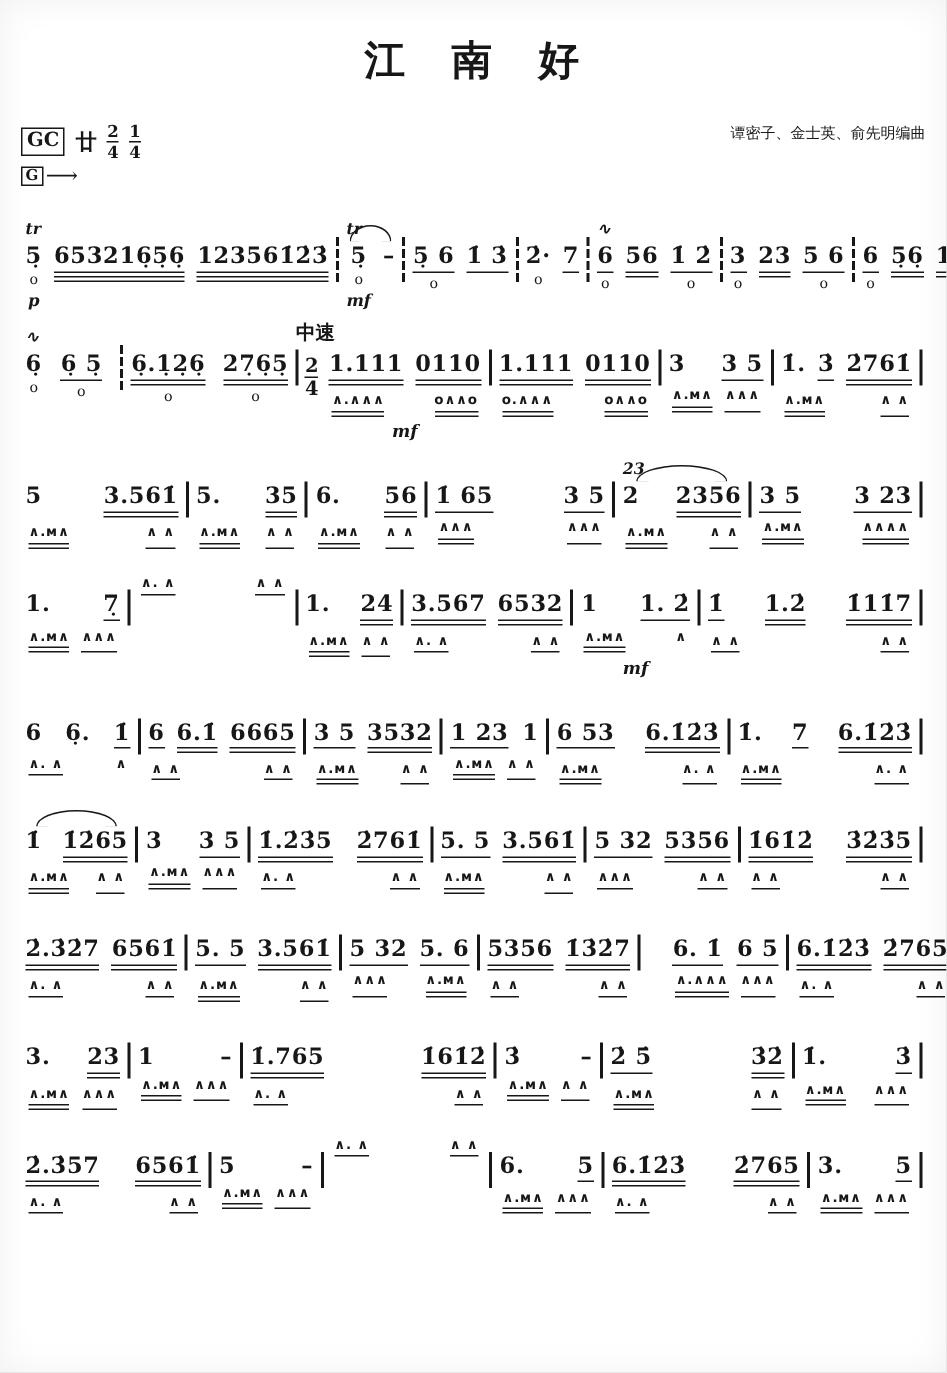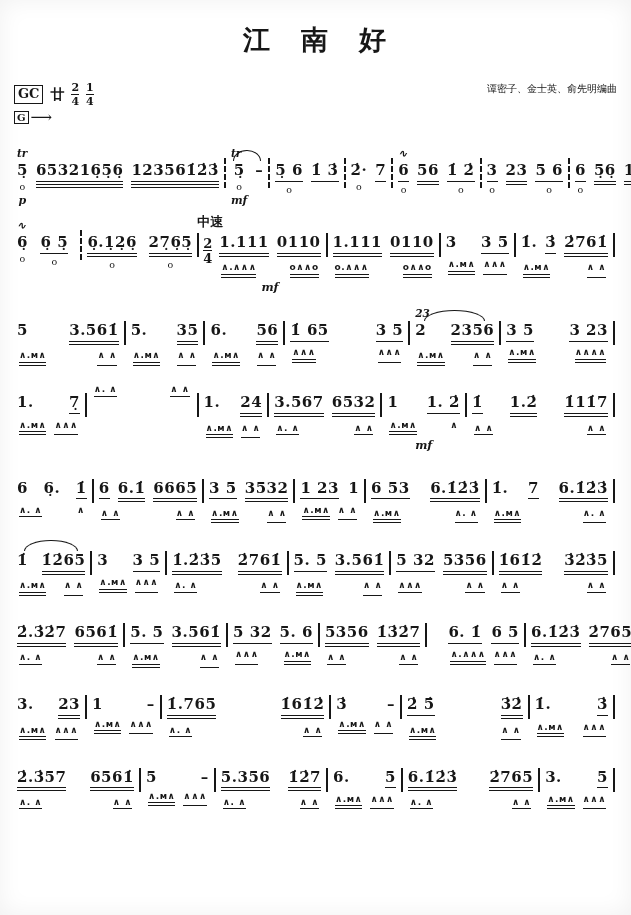--- a/index.html
+++ b/index.html
@@ -875,28 +875,20 @@
               <span class="note-text u0">–</span>
             </span>
           </div>
           <div class="tech-row">
             <span class="tech-text u2">∧.ᴍ∧</span>
             <span class="tech-text u1">∧∧∧</span>
           </div>
         </div>
         <div class="bar"></div>
         <div class="measure" style="flex: 12 1 0px;">
-          <div class="notes-row">
-            <span class="note-group">
-              <span class="note-text u2">5.356</span>
-            </span>
-            <span class="note-group">
-              <span class="note-text u2">1̇2̇7</span>
-            </span>
-          </div>
           <div class="tech-row">
             <span class="tech-text u1">∧. ∧</span>
             <span class="tech-text u1">∧ ∧</span>
           </div>
         </div>
         <div class="bar"></div>
         <div class="measure" style="flex: 5 1 0px;">
           <div class="notes-row">
             <span class="note-group">
               <span class="note-text u0">6.</span>

